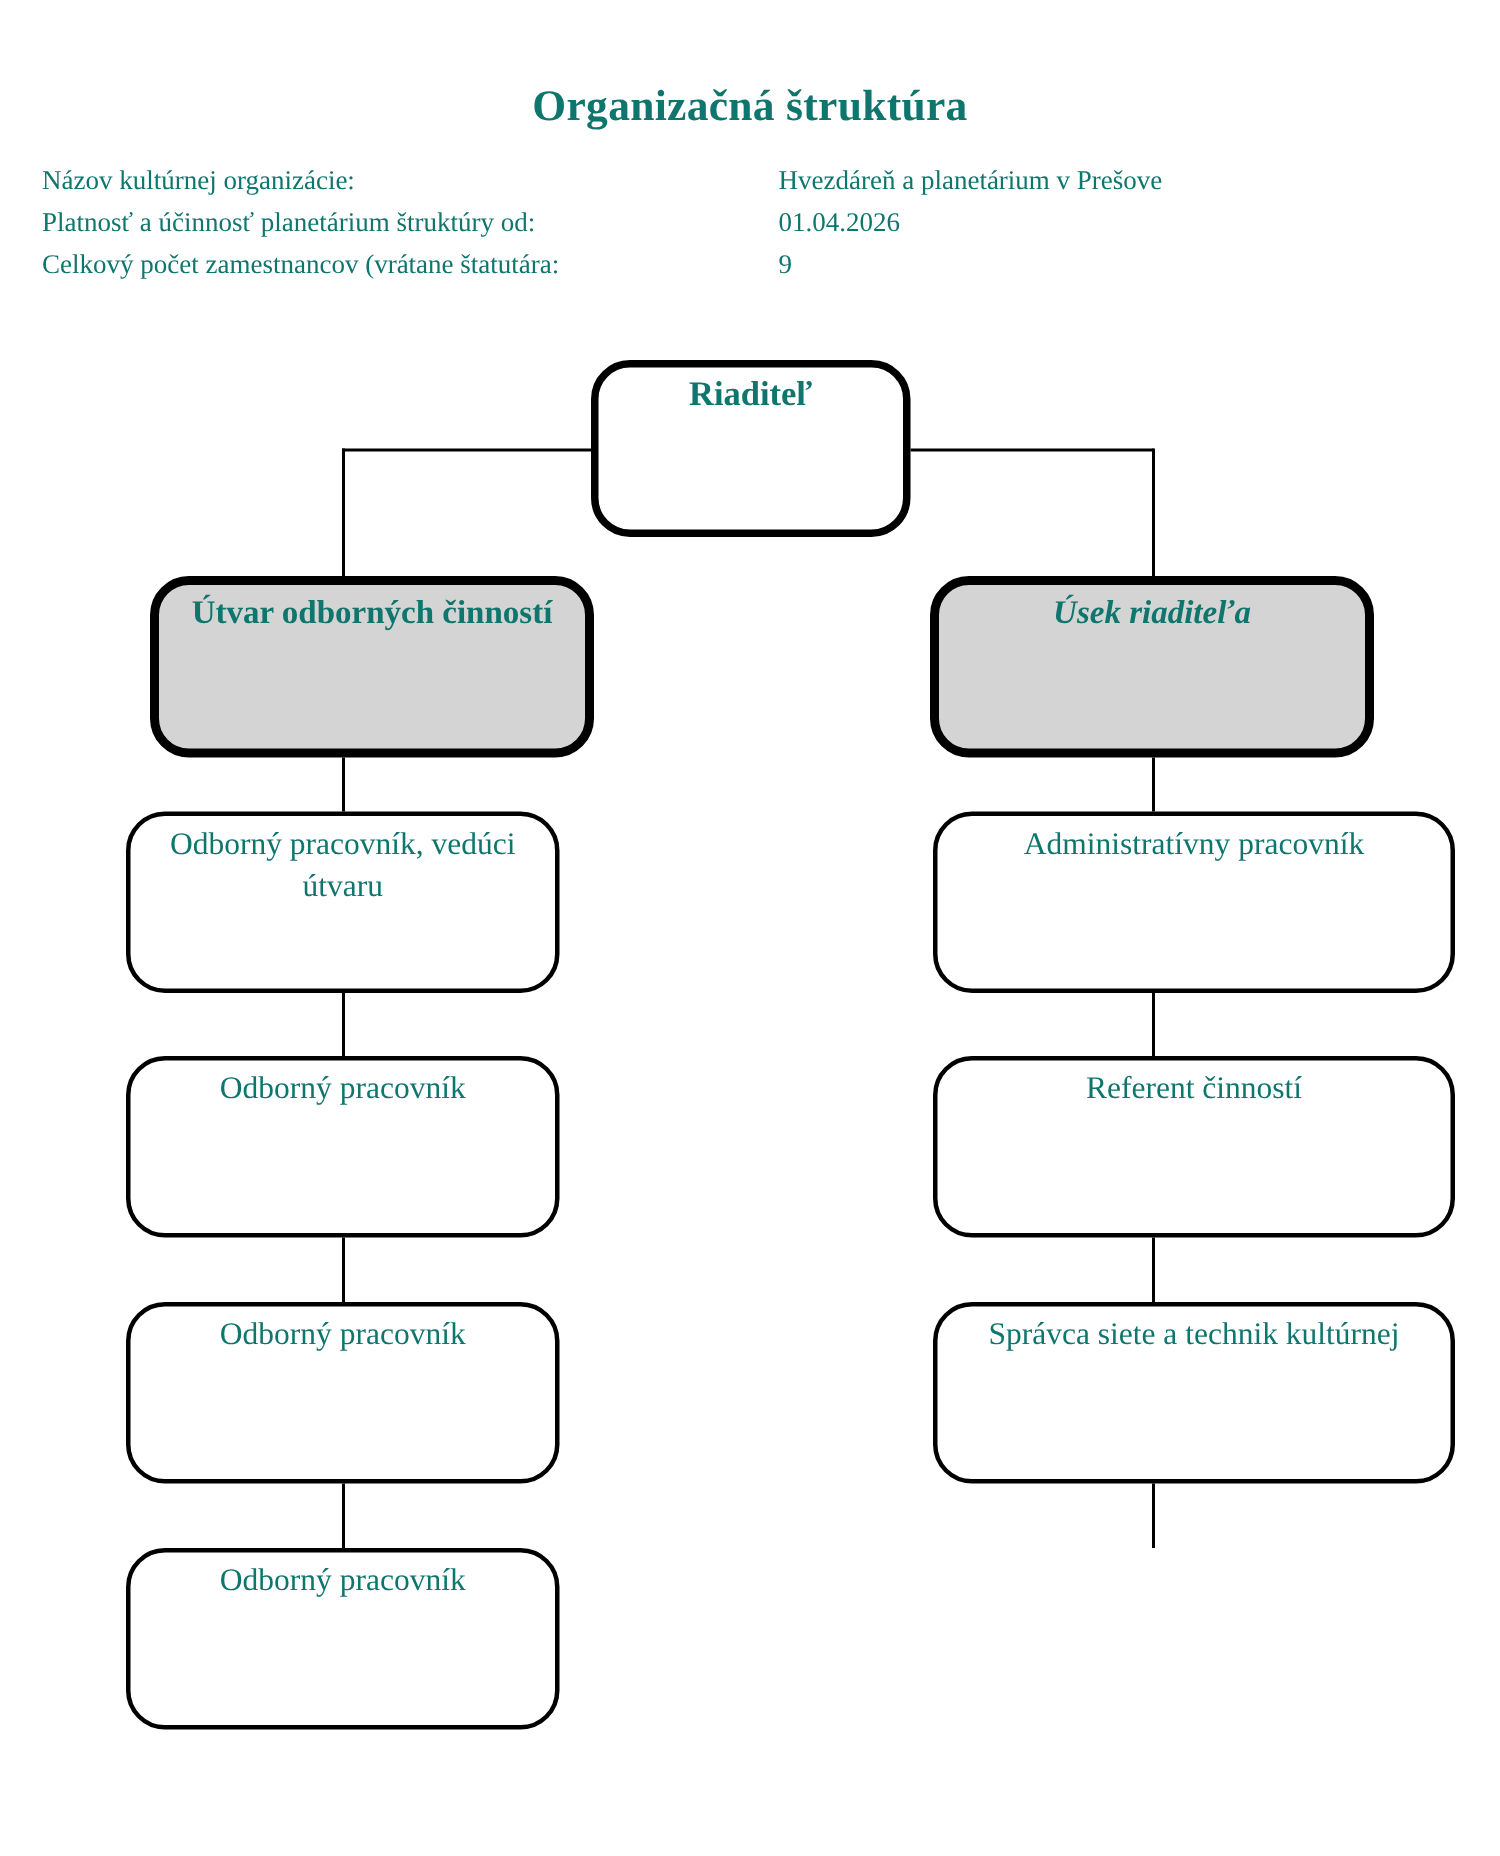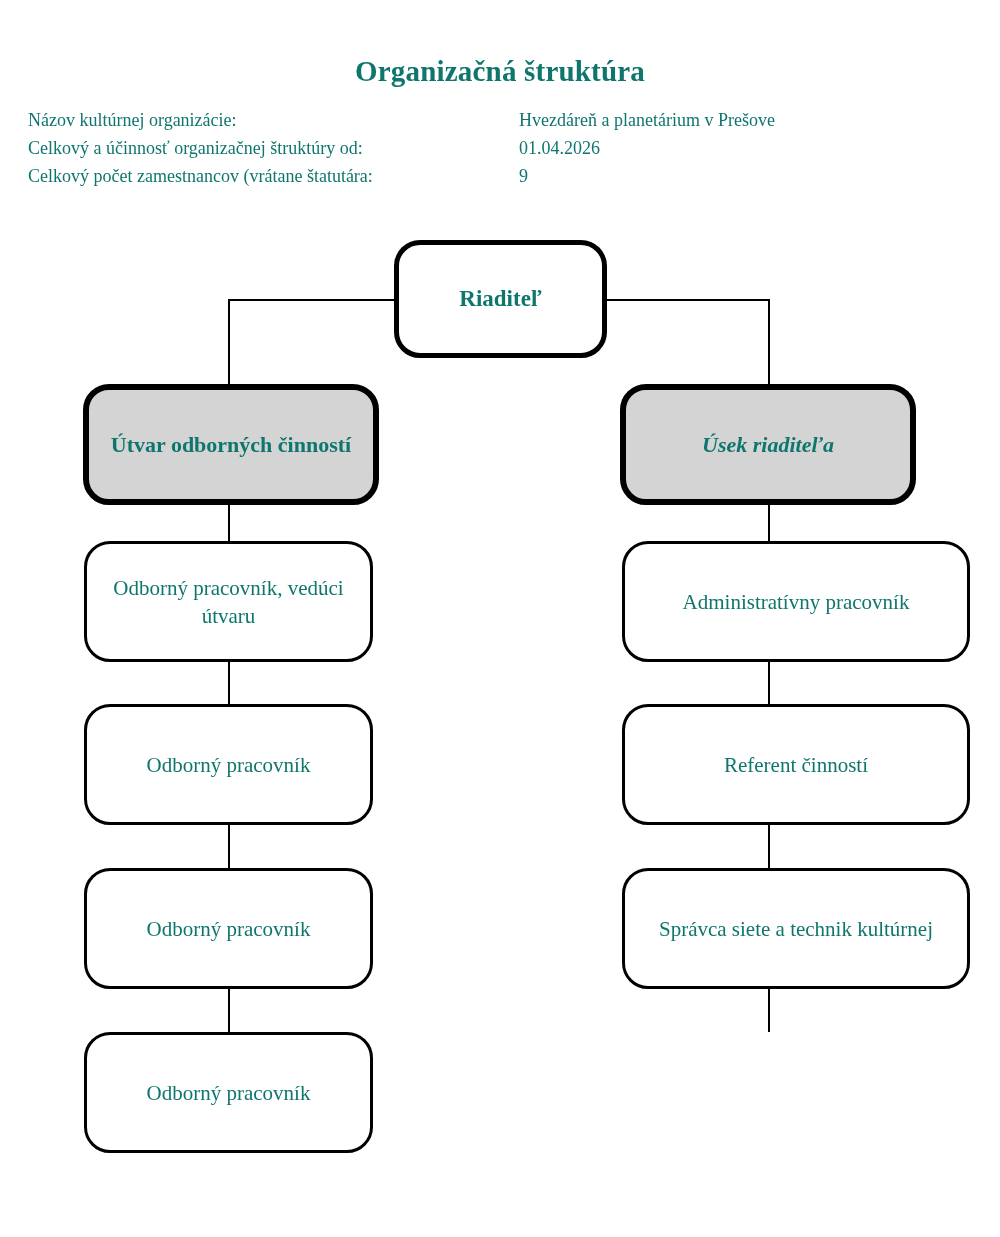--- a/index.html
+++ b/index.html
@@ -35,21 +35,21 @@
     line-height: 28px;
   }
   .meta-label { width: 491px; flex: 0 0 491px; }
   .meta-value { flex: 1; }
 
   .chart { position: absolute; inset: 0; }
 
   .org-box {
     position: absolute;
     display: flex;
-    align-items: center;
+    align-items: flex-start;
     justify-content: center;
     text-align: center;
     background: #ffffff;
     border: 3px solid #000000;
     border-radius: 26px;
     font-size: 21px;
     line-height: 28px;
     padding: 4px 10px;
   }
   .org-box.root {
@@ -58,21 +58,21 @@
     font-weight: bold;
     font-size: 23px;
   }
   .org-box.head {
     top: 384px; width: 296px; height: 121px;
     border-width: 6px;
     font-weight: bold;
     font-size: 22px;
     background: #d4d4d4;
   }
-  .org-box.head.left-col  { left: 83px; }
+  .org-box.head.left-col  { left: 100px; }
   .org-box.head.right-col { left: 620px; font-style: italic; }
 
   .org-box.child.left-col  { left: 84px;  width: 289px; height: 121px; }
   .org-box.child.right-col { left: 622px; width: 348px; height: 121px; }
   .row-1 { top: 541px; }
   .row-2 { top: 704px; }
   .row-3 { top: 868px; }
   .row-4 { top: 1032px; }
 
   .conn {
@@ -104,21 +104,21 @@
 <div class="page">
 
   <div class="title">Organizačná štruktúra</div>
 
   <div class="meta">
     <div class="meta-row">
       <span class="meta-label">Názov kultúrnej organizácie:</span>
       <span class="meta-value">Hvezdáreň a planetárium v Prešove</span>
     </div>
     <div class="meta-row">
-      <span class="meta-label">Celkový a účinnosť organizačnej štruktúry od:</span>
+      <span class="meta-label">Platnosť a účinnosť planetárium štruktúry od:</span>
       <span class="meta-value">01.04.2026</span>
     </div>
     <div class="meta-row">
       <span class="meta-label">Celkový počet zamestnancov (vrátane štatutára:</span>
       <span class="meta-value">9</span>
     </div>
   </div>
 
   <div class="chart">
 

